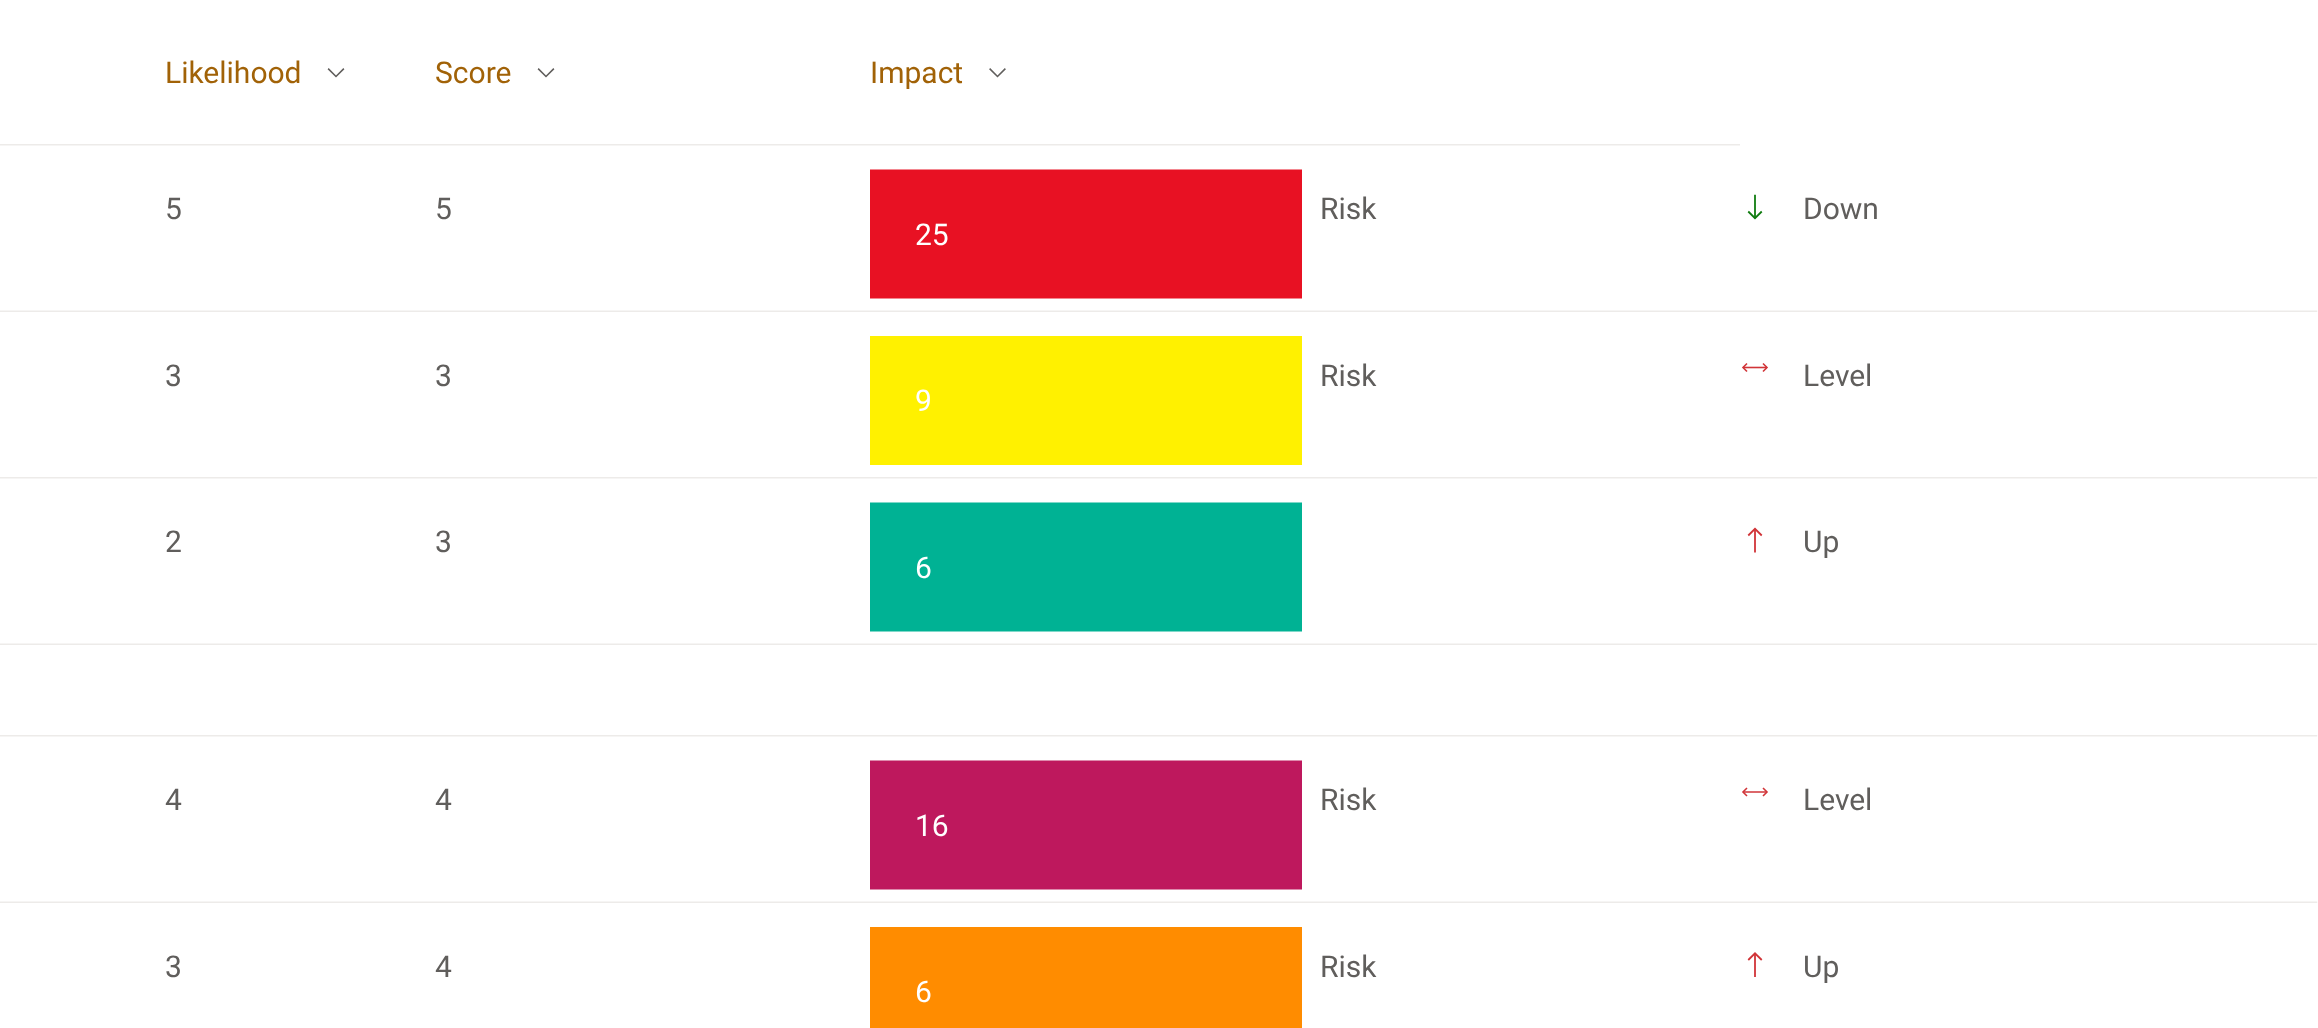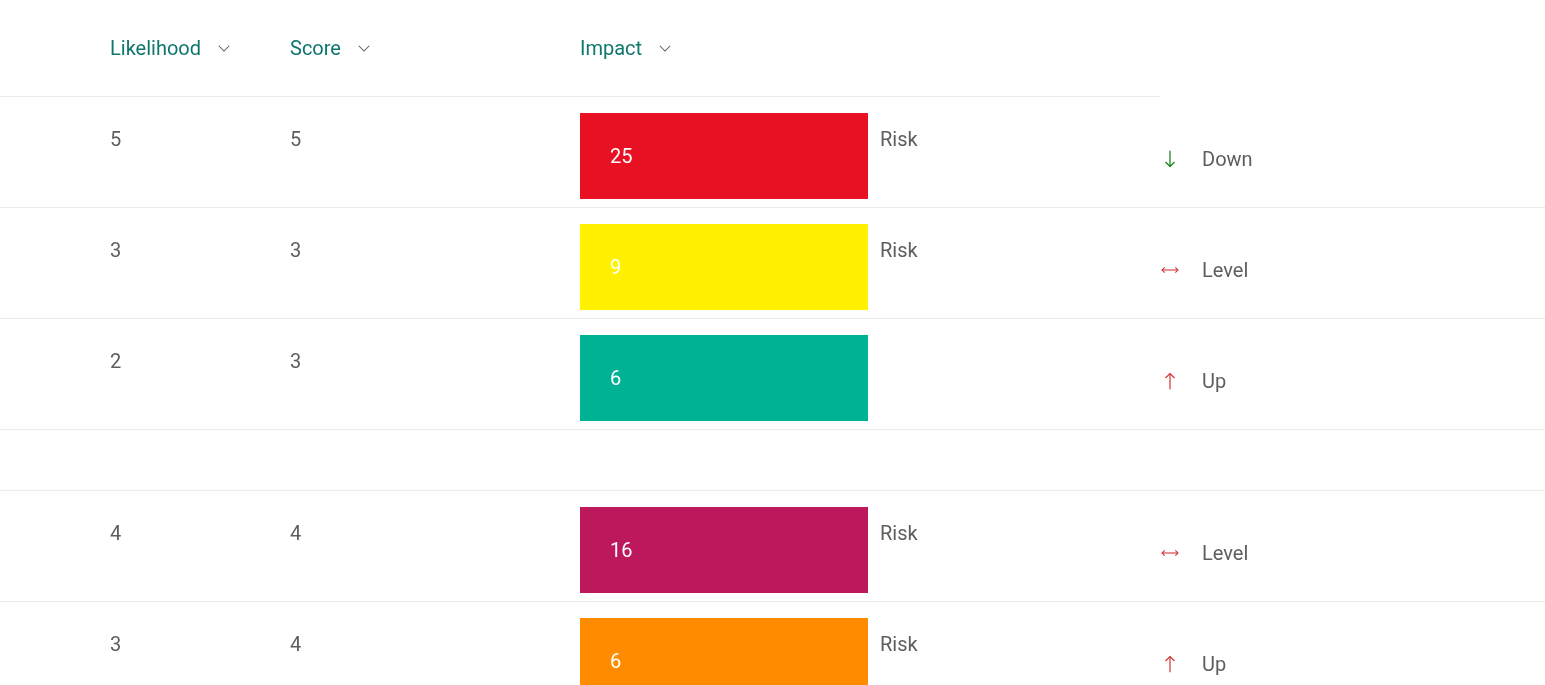--- a/index.html
+++ b/index.html
@@ -1,28 +1,28 @@
 <!DOCTYPE html>
 <html><head>
 <meta charset="utf-8">
 <style>
   html,body{margin:0;padding:0;background:#ffffff;font-family:"Segoe UI","Segoe UI Web",-apple-system,BlinkMacSystemFont,Roboto,"Helvetica Neue",sans-serif;color:#605e5c;font-size:20px;}
   .wrap{width:1545px;}
   .grid{display:grid;grid-template-columns: 110px 180px 290px 300px 280px 300px 85px;align-items:start;}
-  .header{height:96px;border-bottom:1px solid #edebe9;display:flex;align-items:center;color:#0f766e;font-size:20px;}
+  .header{height:96px;border-bottom:1px solid #edebe9;display:flex;align-items:center;color:#a16207;font-size:20px;}
   .th{display:flex;align-items:center;gap:14px;cursor:pointer;user-select:none;}
   .chev{display:inline-flex;}
   .chev svg{width:18px;height:18px;stroke:#605e5c;stroke-width:1.4;fill:none;}
   .row{border-bottom:1px solid #edebe9;}
   .cell{padding-top:30px;height:80px;font-size:20px;color:#605e5c;}
   .cell.score{padding-top:0;height:auto;}
   .score-pill{height:86px;width:258px;display:flex;align-items:center;padding-left:30px;font-size:20px;color:#ffffff;font-weight:400;margin-top:16px;}
   .gap .cell{height:60px;padding-top:0;}
   .gap{border-bottom:1px solid #edebe9;}
-  .change{display:flex;align-items:center;gap:22px;margin-top:20px;}
+  .change{display:flex;gap:22px;}
   .change-icon{display:inline-flex;width:20px;justify-content:center;}
   .change-icon svg{stroke-width:1.6;fill:none;}
 </style>
 </head>
 <body>
 
 <div class="wrap">
 
   <div class="grid">
     <div class="header"></div>

